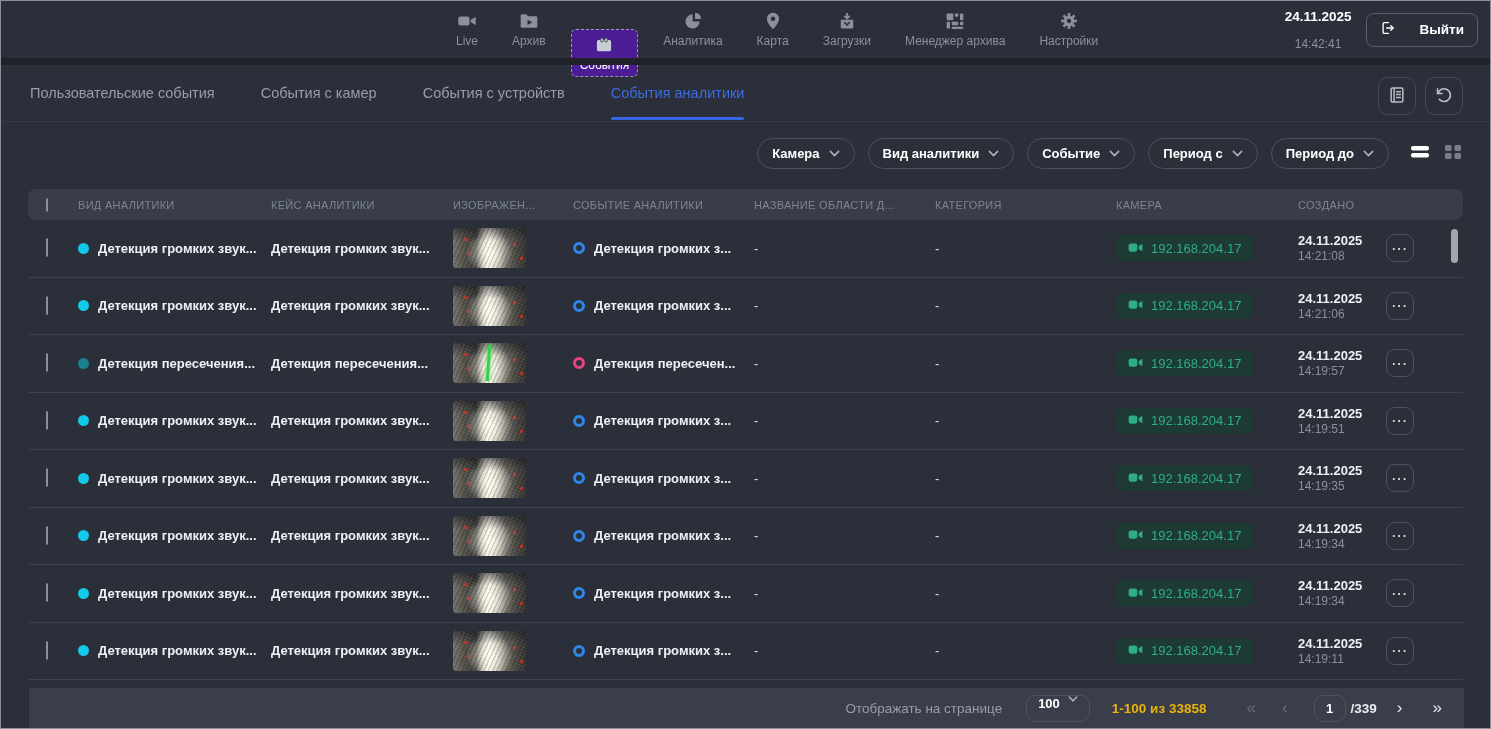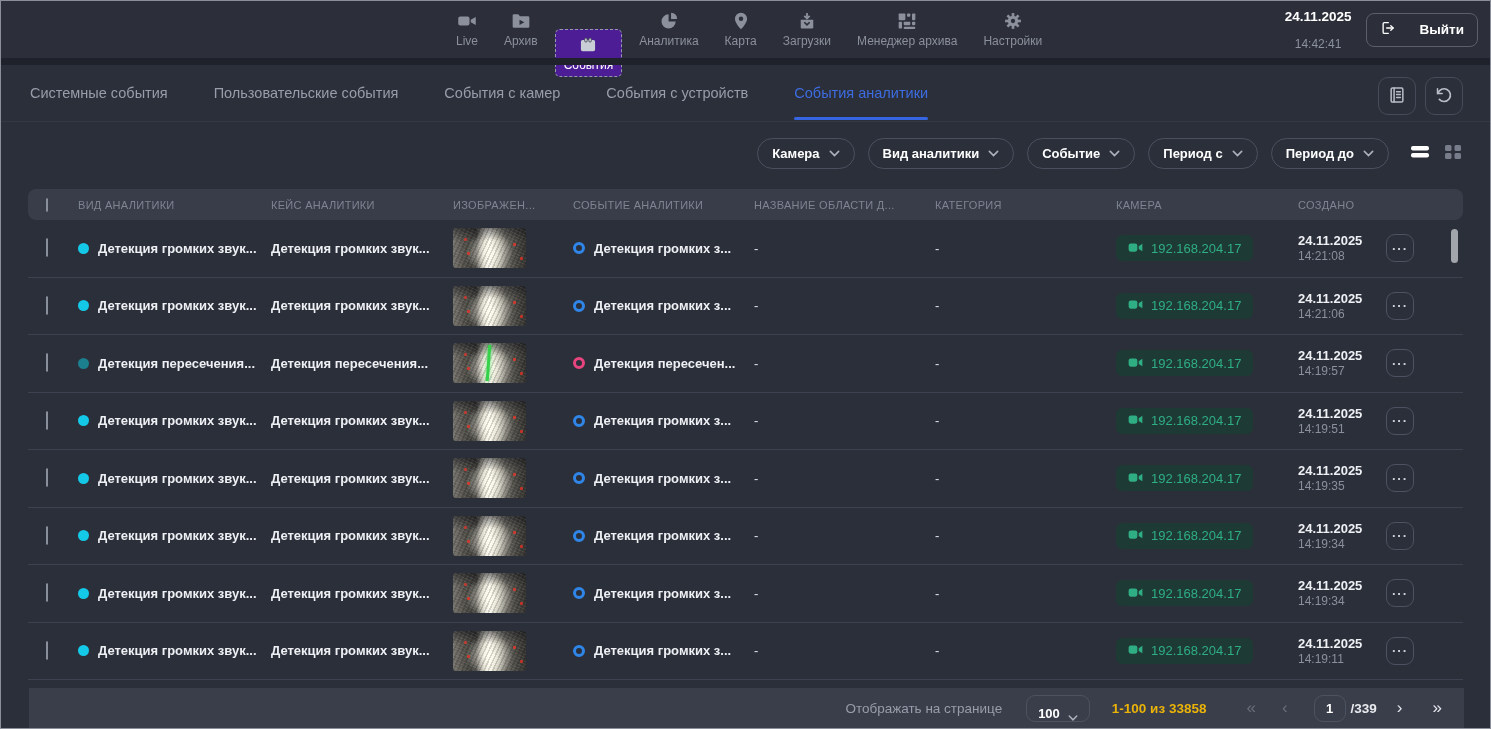--- a/index.html
+++ b/index.html
@@ -10,21 +10,21 @@
     position:relative; width:1491px; height:729px;
     background:#2b2f3a; overflow:hidden;
     border:1px solid #8a8f99;
     color:#eef0f4;
   }
 
   
   .topbar { position:absolute; left:0; top:0; width:100%; height:57px; background:#2c2f3a; }
   .topgap { position:absolute; left:0; top:57px; width:100%; height:7px; background:#1f222b; }
 
-  .topnav { position:absolute; left:446px; top:4px; display:flex; align-items:flex-start; gap:8px; }
+  .topnav { position:absolute; left:446px; top:4px; display:flex; align-items:flex-start; gap:16px; }
   .nav-item { display:flex; flex-direction:column; align-items:center; gap:3px; padding:5px 8px 4px;
               color:#8b909c; border:1px dashed transparent; border-radius:5px; cursor:pointer; }
   .nav-item .nlabel { font-size:12px; white-space:nowrap; }
   .nav-item svg { display:block; }
   .nav-item.active { background:#4c1d95; border-color:#939aa8; color:#c9cdd6;margin-top:24px; }
   .nav-item.active .nlabel { color:#ffffff; }
 
   .top-right { position:absolute; right:12px; top:0; height:57px; display:flex; align-items:center; gap:14px; }
   .datetime { text-align:center; }
   .date-label { font-size:13.5px; font-weight:700; color:#ffffff; }
@@ -96,21 +96,21 @@
   .more-btn { width:28px; height:28px; border:1px solid #4c5260; border-radius:9px; background:transparent;
               color:#d0d3da; font-size:13px; font-weight:700; letter-spacing:1px; cursor:pointer;
               display:flex; align-items:center; justify-content:center; font-family:inherit; }
 
   .vscroll { position:absolute; left:1450px; top:228px; width:7px; height:34px; border-radius:4px; background:#a2a5ab; cursor:pointer; }
 
   
   .bottombar { position:absolute; left:28px; top:687px; width:1435px; height:40px; background:#3a3e4a;
                display:flex; align-items:center; justify-content:flex-end; padding-right:20px;
                color:#979daa; font-size:13.5px; }
-  .pagesize-pill { display:flex; align-items:flex-end; gap:8px; height:27px; padding:0 11px; margin:0 22px 0 24px;
+  .pagesize-pill { display:flex; align-items:flex-start; gap:8px; height:27px; padding:0 11px; margin:0 22px 0 24px;
                    border:1px solid #4c5260; border-radius:9px; background:transparent; color:#fff;
                    font-size:13px; font-weight:600; cursor:pointer; font-family:inherit; }
   .pagesize-pill .chev { color:#aab0bc; display:flex; }
   .range-label { color:#eab308; font-weight:700; }
   .pager { display:flex; align-items:center; margin-left:38px; }
   .pg-arrow { background:none; border:none; font-size:17px; cursor:pointer; font-family:inherit; padding:0 2px; }
   .pg-arrow.disabled { color:#686e7c; }
   .pg-arrow.enabled  { color:#e4e7ec; }
   .pg-first { margin-right:22px; } .pg-prev { margin-right:24px; }
   .page-box { width:32px; height:27px; border:1px solid #4c5260; border-radius:9px; display:flex;
@@ -236,21 +236,20 @@
               <path d="M16.2 8.7 19.8 12 l-3.6 3.3"></path>
             </svg>
         </span>
         <span>Выйти</span>
       </button>
     </div>
   </div>
   <div class="topgap"></div>
 
   <div class="tabsbar">
-    <div class="tab">Системные события</div>
     <div class="tab">Пользовательские события</div>
     <div class="tab">События с камер</div>
     <div class="tab">События с устройств</div>
     <div class="tab active">События аналитики</div>
   </div>
 
   <div class="panel-btns">
     <button class="sq-btn">
       <span>
         <svg viewBox="0 0 24 24" width="20" height="20" fill="none" stroke="currentColor" stroke-width="1.8" stroke-linecap="round">

